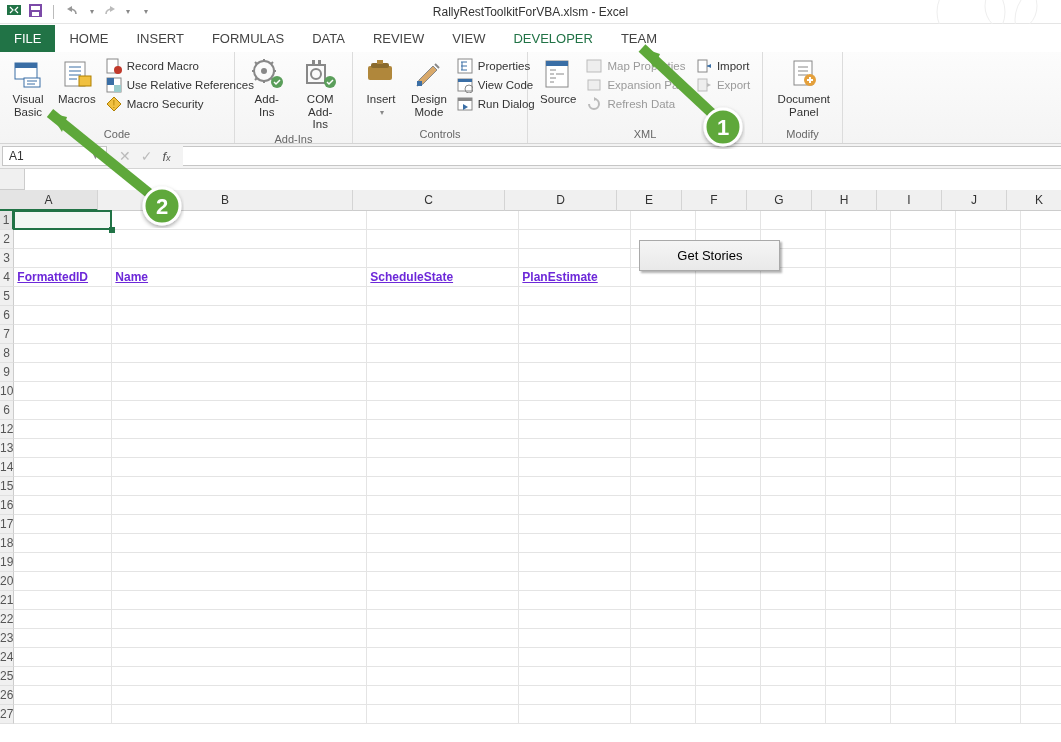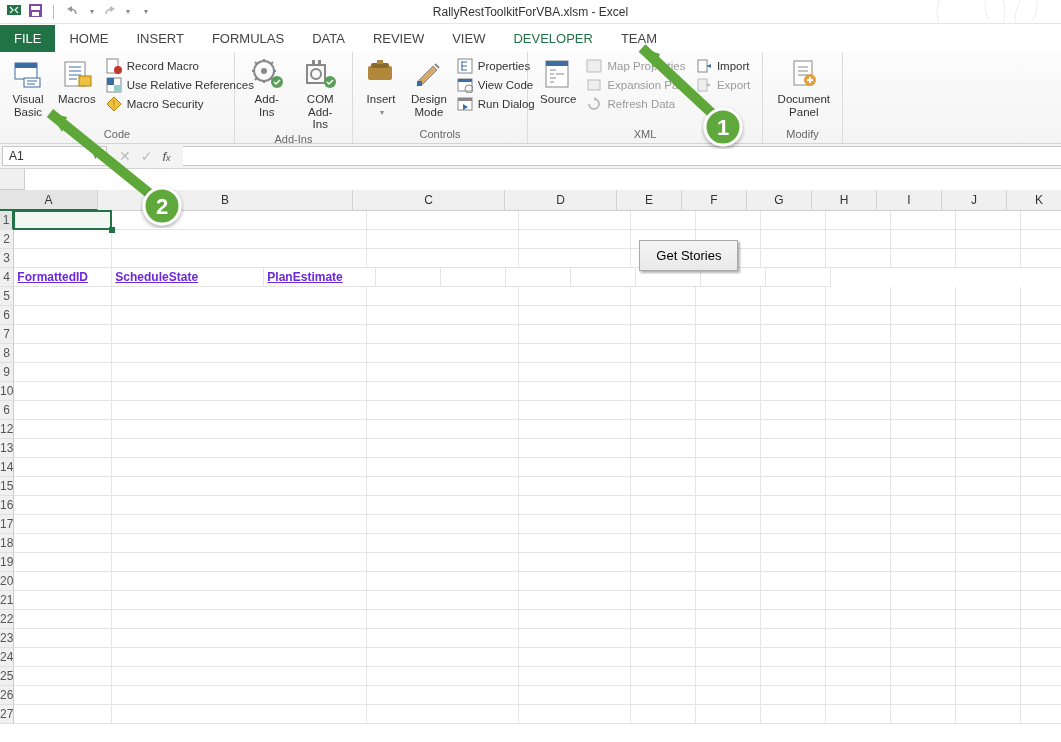--- a/index.html
+++ b/index.html
@@ -52,21 +52,21 @@
   .rowhdr { background:#f0f0f0; border-right:1px solid #ccc; border-bottom:1px solid #e0e0e0; height:19px; display:flex; align-items:center; justify-content:center; font-size:12px; color:#555;}
   .rowhdr.sel { background:#e4e4e4; border-right:2px solid #217346; }
   .cells { position:relative; }
   .row { display:flex; }
   .cell { border-right:1px solid #e4e4e4; border-bottom:1px solid #e4e4e4; height:19px; font-size:12px; display:flex; align-items:center; padding:0 3px; overflow:visible; white-space:nowrap;}
   .cell .txt { text-decoration: underline; font-weight:700; color:#6d28d9;}
   .selection { position:absolute; border:2px solid #217346; background:rgba(33,115,70,0.06); pointer-events:none; }
   .fillhandle { position:absolute; width:6px; height:6px; background:#217346; }
 
   
-  .sheet-button { position:absolute; padding:7px 16px; font-size:13px; background:linear-gradient(#f5f5f5,#e9e9e9); border:1px solid #a9a9a9; box-shadow:2px 2px 2px rgba(0,0,0,.3); cursor:pointer; }
+  .sheet-button { position:absolute; padding:7px 37px; font-size:13px; background:linear-gradient(#f5f5f5,#e9e9e9); border:1px solid #a9a9a9; box-shadow:2px 2px 2px rgba(0,0,0,.3); cursor:pointer; }
 
   
   .overlay { position:absolute; left:0; top:0; width:1061px; height:742px; pointer-events:none; z-index:100; }
   .circle-badge { fill:#5ea83a; stroke:#fff; stroke-width:3; }
   .badge-txt { fill:#fff; font-size:22px; font-weight:600; font-family:"Segoe UI",Arial;}
   .arrow-line { stroke:#5ea83a; stroke-width:10; }
   .arrow-head { fill:#5ea83a; }
 
   
   .drop-arrow{ font-size:8px; color:#888; margin-left:2px;}
@@ -458,20 +458,23 @@
           <div class="cell" style="width: 65px;"></div>
           <div class="cell" style="width: 65px;"></div>
           <div class="cell" style="width: 65px;"></div>
           <div class="cell" style="width: 65px;"></div>
           <div class="cell" style="width: 65px;"></div>
         </div>
         <div class="row">
           <div class="cell" style="width: 98px;">
             <span class="txt">FormattedID</span>
           </div>
+          <div class="cell" style="width: 255px;">
+            <span class="txt">Name</span>
+          </div>
           <div class="cell" style="width: 152px;">
             <span class="txt">ScheduleState</span>
           </div>
           <div class="cell" style="width: 112px;">
             <span class="txt">PlanEstimate</span>
           </div>
           <div class="cell" style="width: 65px;"></div>
           <div class="cell" style="width: 65px;"></div>
           <div class="cell" style="width: 65px;"></div>
           <div class="cell" style="width: 65px;"></div>

